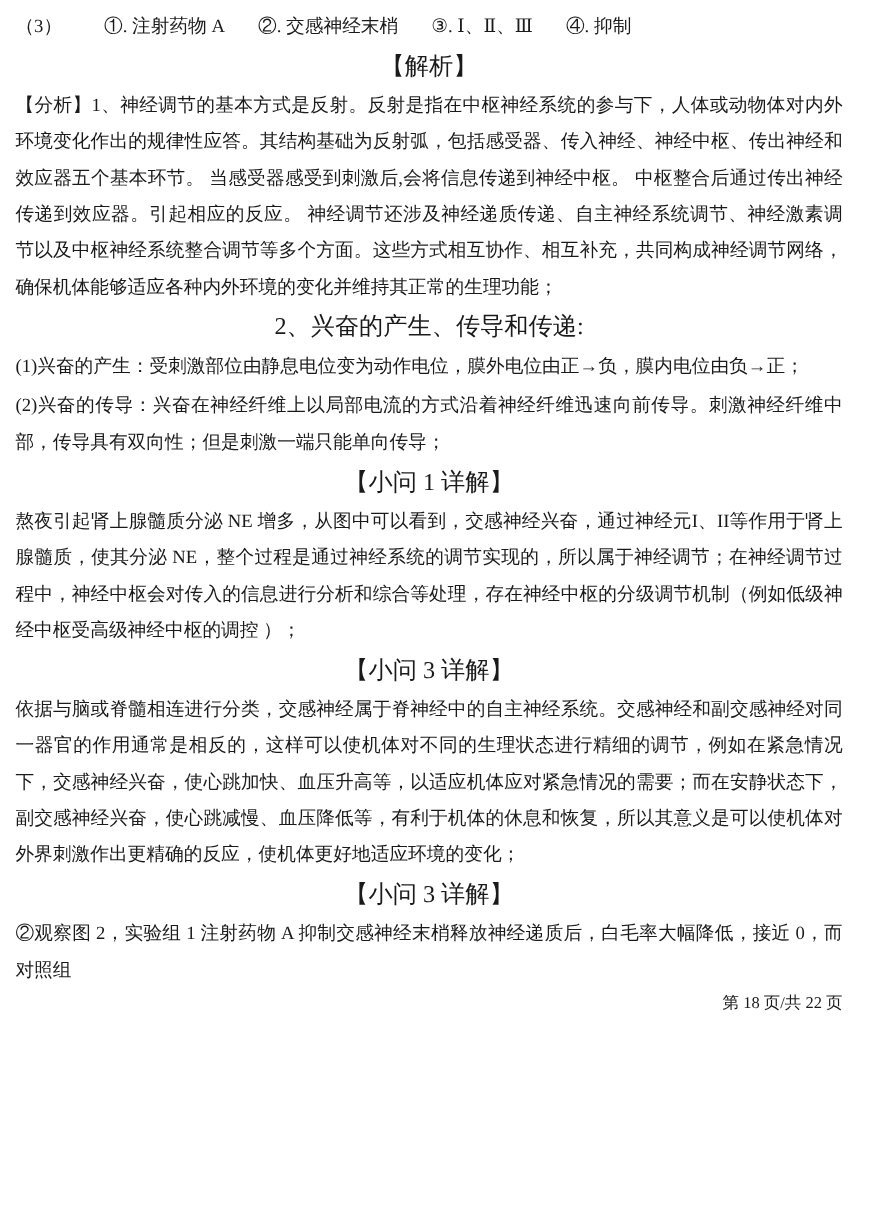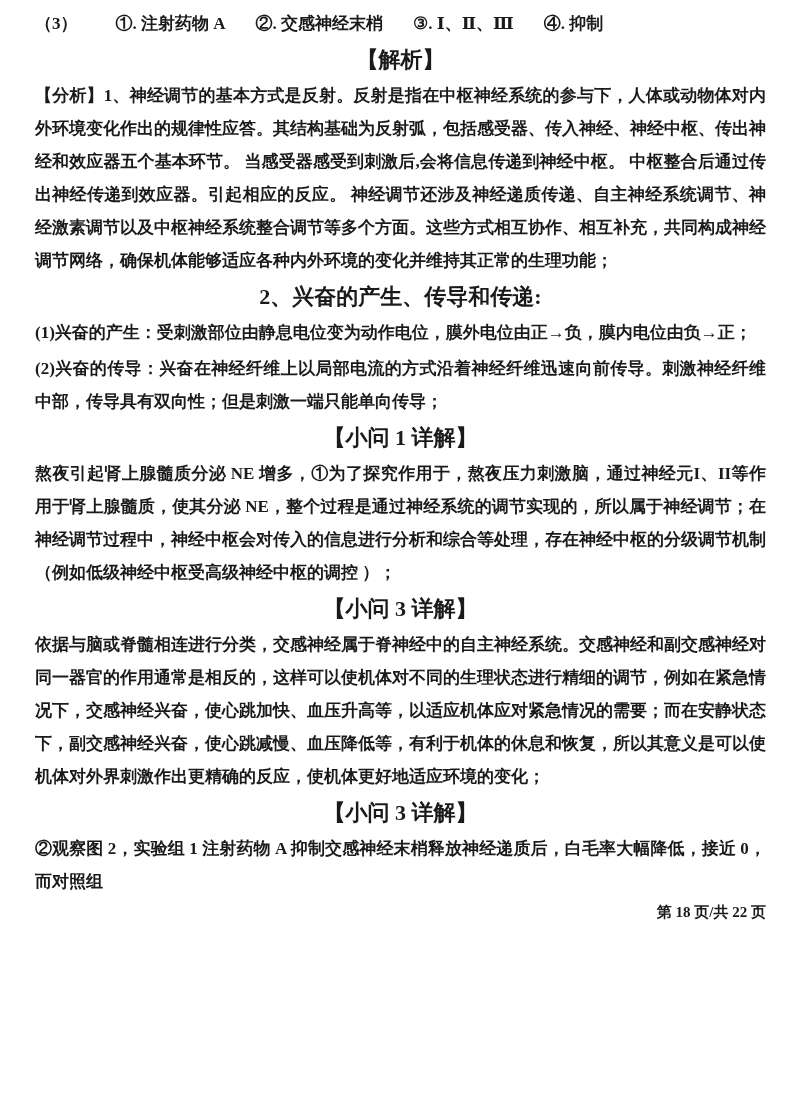--- a/index.html
+++ b/index.html
@@ -8,22 +8,21 @@
     background: #ffffff;
   }
   body {
     width: 800px;
     height: 1096px;
     font-family: "Liberation Serif", "DejaVu Serif", serif;
     color: #1a1a1a;
     overflow: hidden;
   }
   .doc {
-    padding: 7px 34px 0 35px;
-    font-weight: bold;
+    padding: 7px 34px 0 14px;
   }
   .para {
     font-size: 17px;
     line-height: 33px;
     text-align: justify;
     margin: 0 0 3px 0;
     word-break: break-all;
   }
   .heading-para {
     font-size: 22px;
@@ -67,21 +66,21 @@
 
   <div class="heading-para">2、兴奋的产生、传导和传递:</div>
 
   <div class="para">(1)兴奋的产生：受刺激部位由静息电位变为动作电位，膜外电位由正→负，膜内电位由负→正；</div>
 
   <div class="para">(2)兴奋的传导：兴奋在神经纤维上以局部电流的方式沿着神经纤维迅速向前传导。刺激神经纤维中部，传导具有双向性；但是刺激一端只能单向传导；</div>
 
 
   <div class="heading-para">【小问 1 详解】</div>
 
-  <div class="para">熬夜引起肾上腺髓质分泌 NE 增多，①为了探究作用于，熬夜压力刺激脑，通过神经元I、II等作用于肾上腺髓质，使其分泌 NE，整个过程是通过神经系统的调节实现的，所以属于神经调节；在神经调节过程中，神经中枢会对传入的信息进行分析和综合等处理，存在神经中枢的分级调节机制（例如低级神经中枢受高级神经中枢的调控 ）；</div>
+  <div class="para">熬夜引起肾上腺髓质分泌 NE 增多，从图中可以看到，交感神经兴奋，通过神经元I、II等作用于肾上腺髓质，使其分泌 NE，整个过程是通过神经系统的调节实现的，所以属于神经调节；在神经调节过程中，神经中枢会对传入的信息进行分析和综合等处理，存在神经中枢的分级调节机制（例如低级神经中枢受高级神经中枢的调控 ）；</div>
 
   <div class="heading-para">【小问 3 详解】</div>
 
   <div class="para">依据与脑或脊髓相连进行分类，交感神经属于脊神经中的自主神经系统。交感神经和副交感神经对同一器官的作用通常是相反的，这样可以使机体对不同的生理状态进行精细的调节，例如在紧急情况下，交感神经兴奋，使心跳加快、血压升高等，以适应机体应对紧急情况的需要；而在安静状态下，副交感神经兴奋，使心跳减慢、血压降低等，有利于机体的休息和恢复，所以其意义是可以使机体对外界刺激作出更精确的反应，使机体更好地适应环境的变化；</div>
 
   <div class="heading-para">【小问 3 详解】</div>
 
 
   <div class="para">②观察图 2，实验组 1 注射药物 A 抑制交感神经末梢释放神经递质后，白毛率大幅降低，接近 0，而对照组</div>
 

